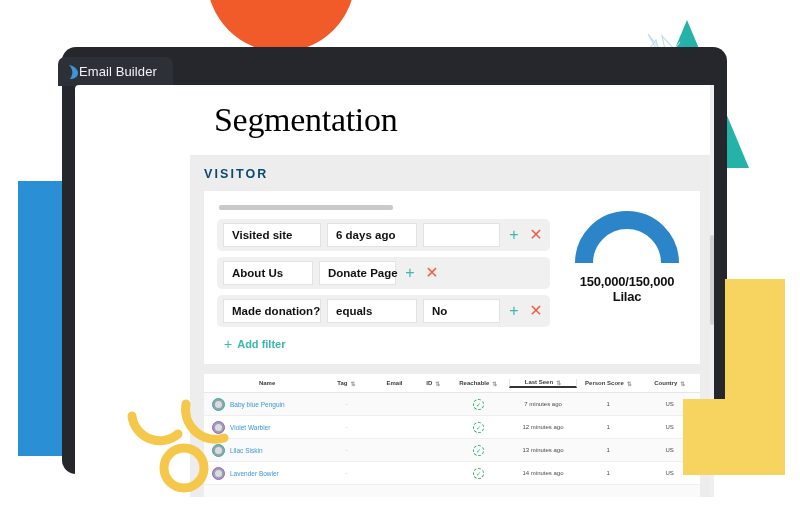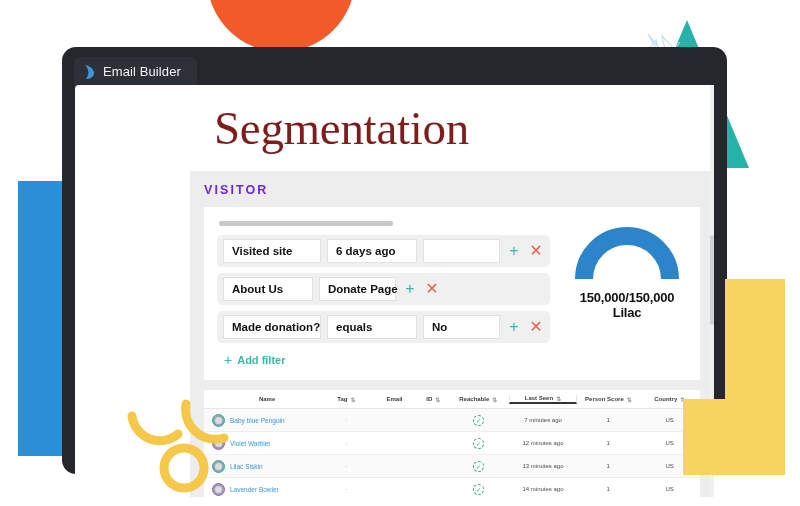--- a/index.html
+++ b/index.html
@@ -59,24 +59,24 @@
     left: 75px; top: 85px;
     width: 639px; height: 412px;
     background: #ffffff;
     border-top-left-radius: 4px;
     overflow: hidden;
   }
 
   
   #browser-tab {
     position: absolute;
-    left: 74px; top: 57px;
+    left: 58px; top: 57px;
     height: 29px;
     padding: 0 16px 0 10px;
-    display: flex; align-items: center; gap: 8px;
+    display: flex; align-items: center; 
     background: #2E3038;
     border-radius: 7px 7px 0 0;
   }
   #browser-tab .tab-label {
     color: #F2F3F5; font-size: 13px; letter-spacing: .1px;
   }
   .feather-ico { display: block; }
 
   
   #sidebar {
@@ -93,31 +93,31 @@
   .sb-white { background: #ffffff; height: 2px; }
 
   
   #main {
     position: absolute; left: 115px; top: 0;
     width: 524px; height: 412px;
     background: #ffffff;
   }
   #page-title {
     font-family: "Liberation Serif", serif;
-    font-size: 47px; font-weight: 400; color: #7f1d1d;
+    font-size: 34px; font-weight: 400; color: #000000;
     padding: 16px 0 0 24px; letter-spacing: -.3px;
   }
 
   #card {
     margin: 16px 0 0 0;
     background: #EDEDEE;
     padding: 12px 14px 0 14px;
   }
   #section-label {
-    font-size: 12.5px; font-weight: 700; color: #6d28d9;
+    font-size: 12.5px; font-weight: 700; color: #0c4a6e;
     letter-spacing: 2.1px; margin-bottom: 10px;
   }
 
   #filter-box {
     background: #ffffff;
     padding: 12px 12px 12px 13px;
     display: flex; gap: 10px;
   }
   #filter-col { flex: 1 1 auto; }
   #progress-bar {

